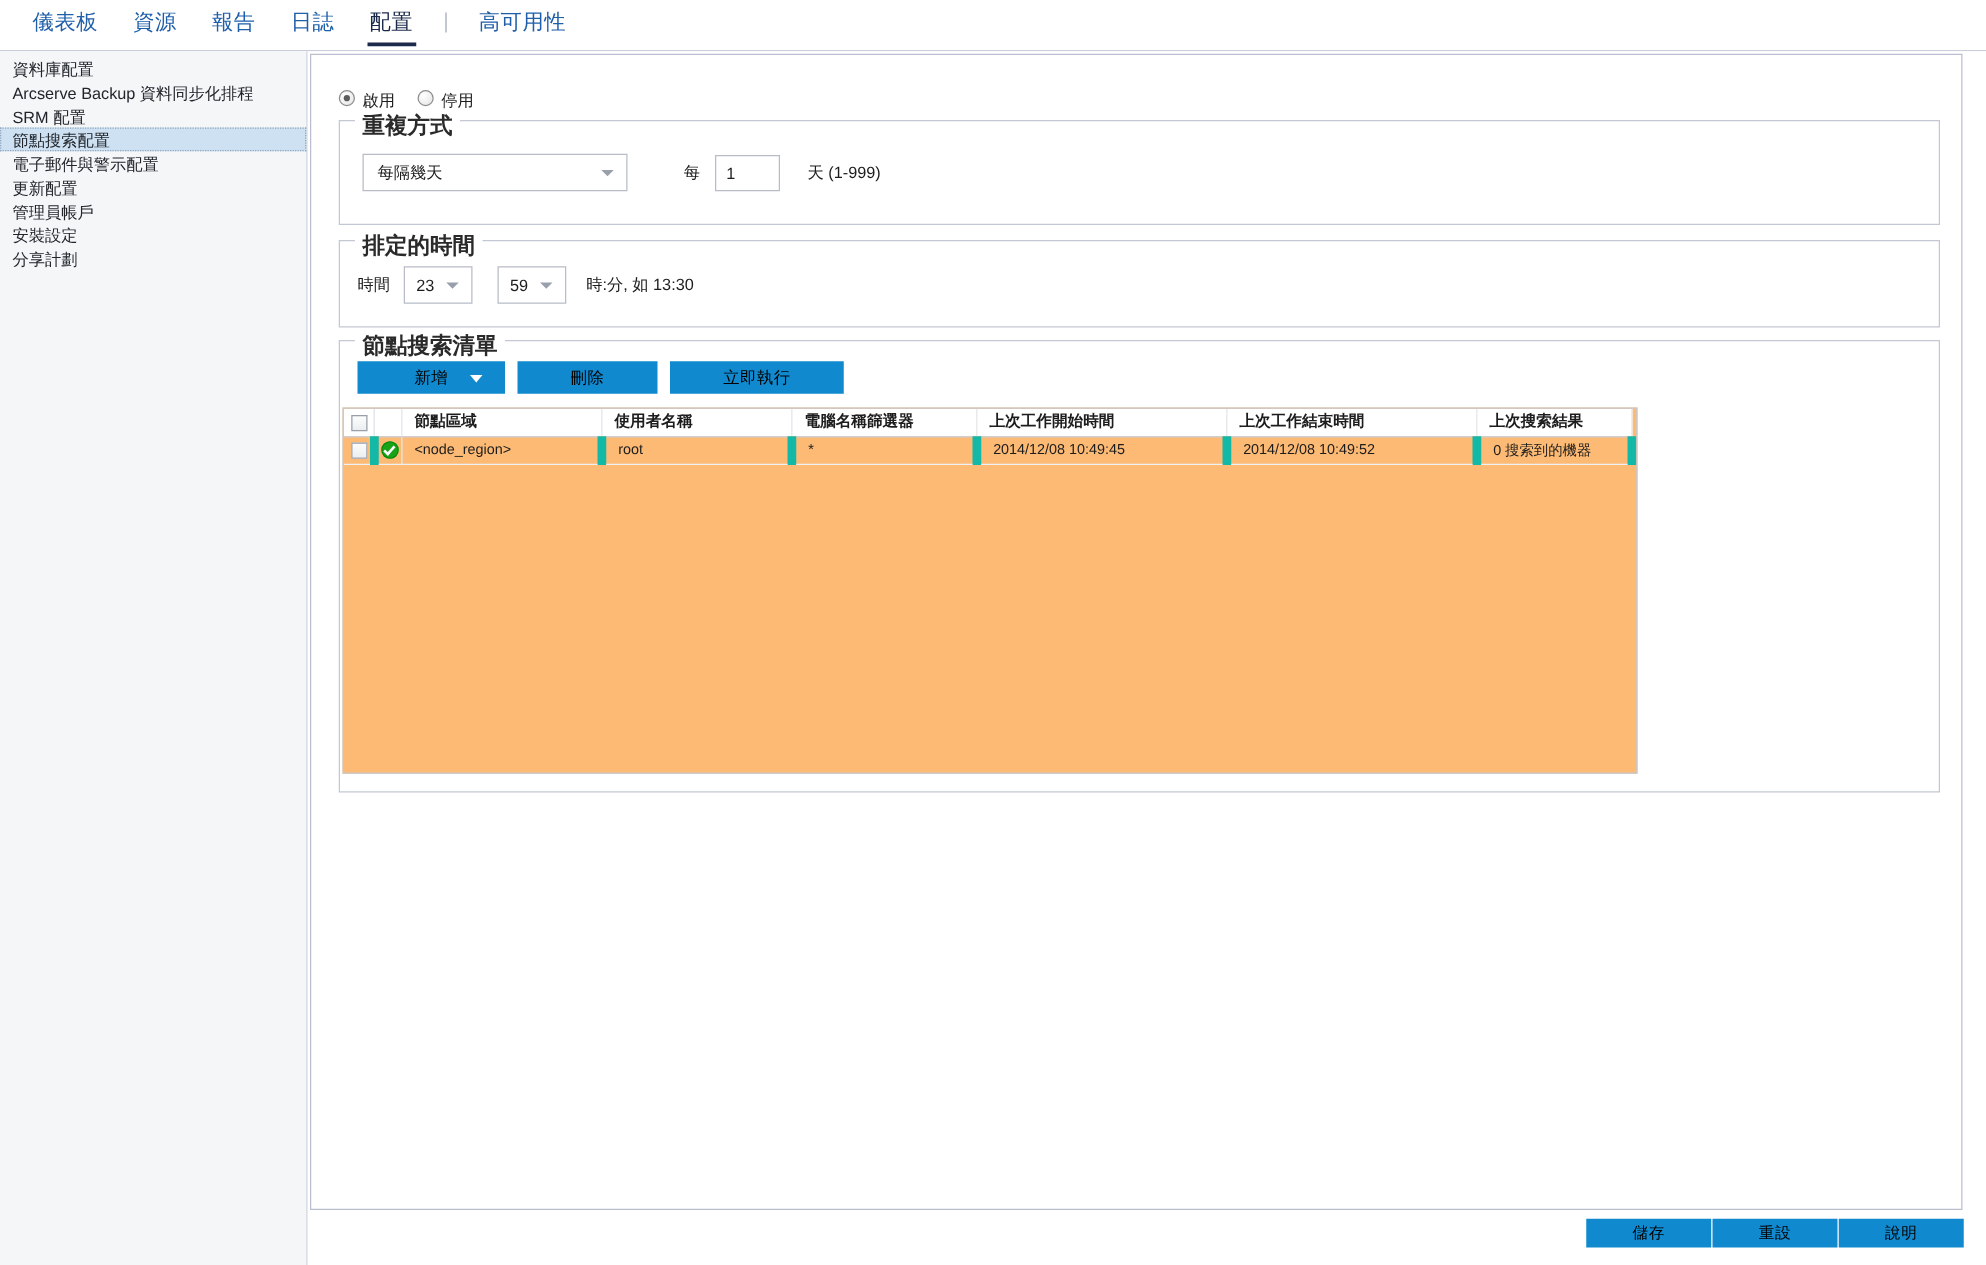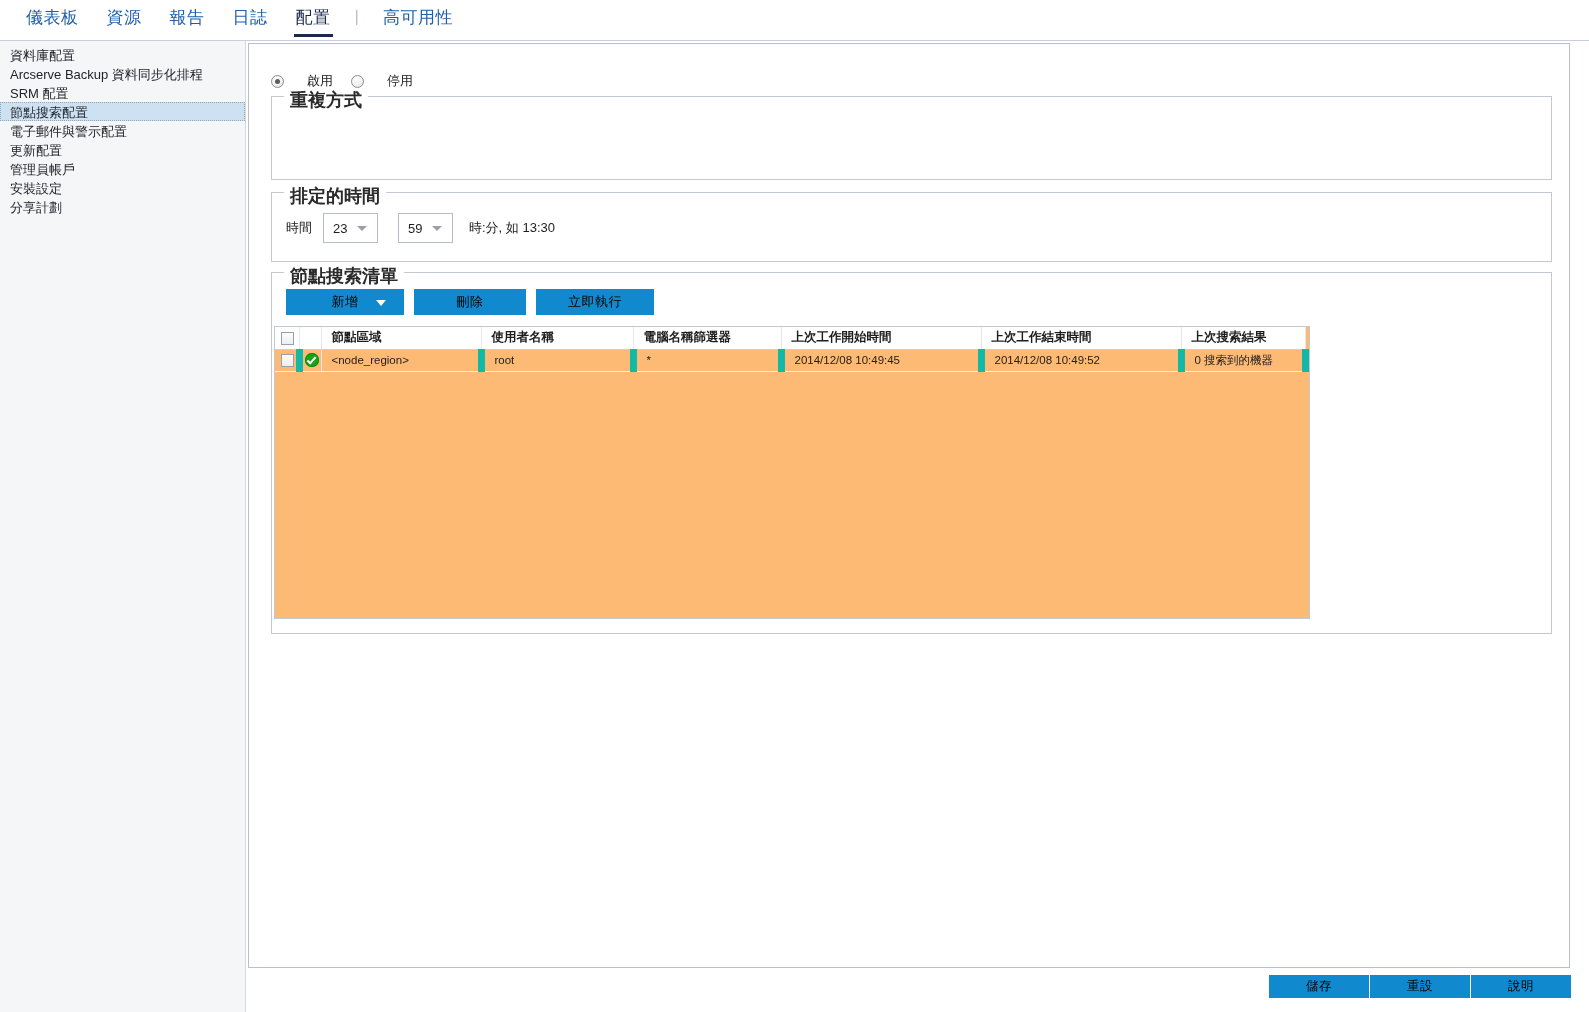--- a/index.html
+++ b/index.html
@@ -91,21 +91,21 @@
     background: #fff;
   }
 
   
   .radio-row {
     position: absolute;
     left: 22px; top: 28px;
     display: flex; align-items: center;
     gap: 18px;
   }
-  .radio-wrap { display: flex; align-items: center; gap: 23px; cursor: pointer; }
+  .radio-wrap { display: flex; gap: 6px; cursor: pointer; }
   .radio {
     width: 13px; height: 13px; border-radius: 50%;
     border: 1px solid #8d8d8d;
     background: radial-gradient(circle at 35% 32%, #ffffff 0%, #efefef 60%, #dcdcdc 100%);
     display: inline-block; position: relative;
   }
   .radio.on::after {
     content: "";
     position: absolute; left: 3px; top: 3px;
     width: 5px; height: 5px; border-radius: 50%;
@@ -183,21 +183,21 @@
   }
   .btn-split { width: 118px; position: relative; justify-content: center; }
   .btn-split .sp-caret {
     position: absolute; right: 18px; top: 50%; margin-top: -2px;
     width: 0; height: 0;
     border-left: 5px solid transparent;
     border-right: 5px solid transparent;
     border-top: 6px solid #ffffff;
   }
   .btn-w100 { width: 112px; }
-  .btn-w118 { width: 118px; }
+  .btn-w118 { width: 139px; }
 
   
   .tbl-wrap {
     position: absolute;
     left: 2px; top: 53px;
     width: 1036px; height: 293px;
     border: 1px solid #c3c8d4;
     background: #fdba74;
     overflow: hidden;
   }
@@ -304,20 +304,29 @@
         <span class="radio-label">啟用</span>
       </label>
       <label class="radio-wrap">
         <span class="radio"></span>
         <span class="radio-label">停用</span>
       </label>
     </div>
 
     <div class="fs" id="fs-repeat">
       <div class="fs-legend">重複方式</div>
+      <div class="row-inline" style="position:absolute; left:18px; top:26px;">
+        <div class="sel" style="width:212px;">
+          <span>每隔幾天</span>
+          <span class="caret"></span>
+        </div>
+        <span class="lbl" style="margin-left:45px;">每</span>
+        <input class="txtbox" style="margin-left: 12px;" type="text" value="1">
+        <span class="lbl" style="margin-left:22px;">天 (1-999)</span>
+      </div>
     </div>
 
     <div class="fs" id="fs-time">
       <div class="fs-legend">排定的時間</div>
       <div class="row-inline" style="position:absolute; left:14px; top:20px;">
         <span class="lbl">時間</span>
         <div class="sel" style="width:55px; margin-left:11px; padding-left:9px;">
           <span>23</span>
           <span class="caret"></span>
         </div>

